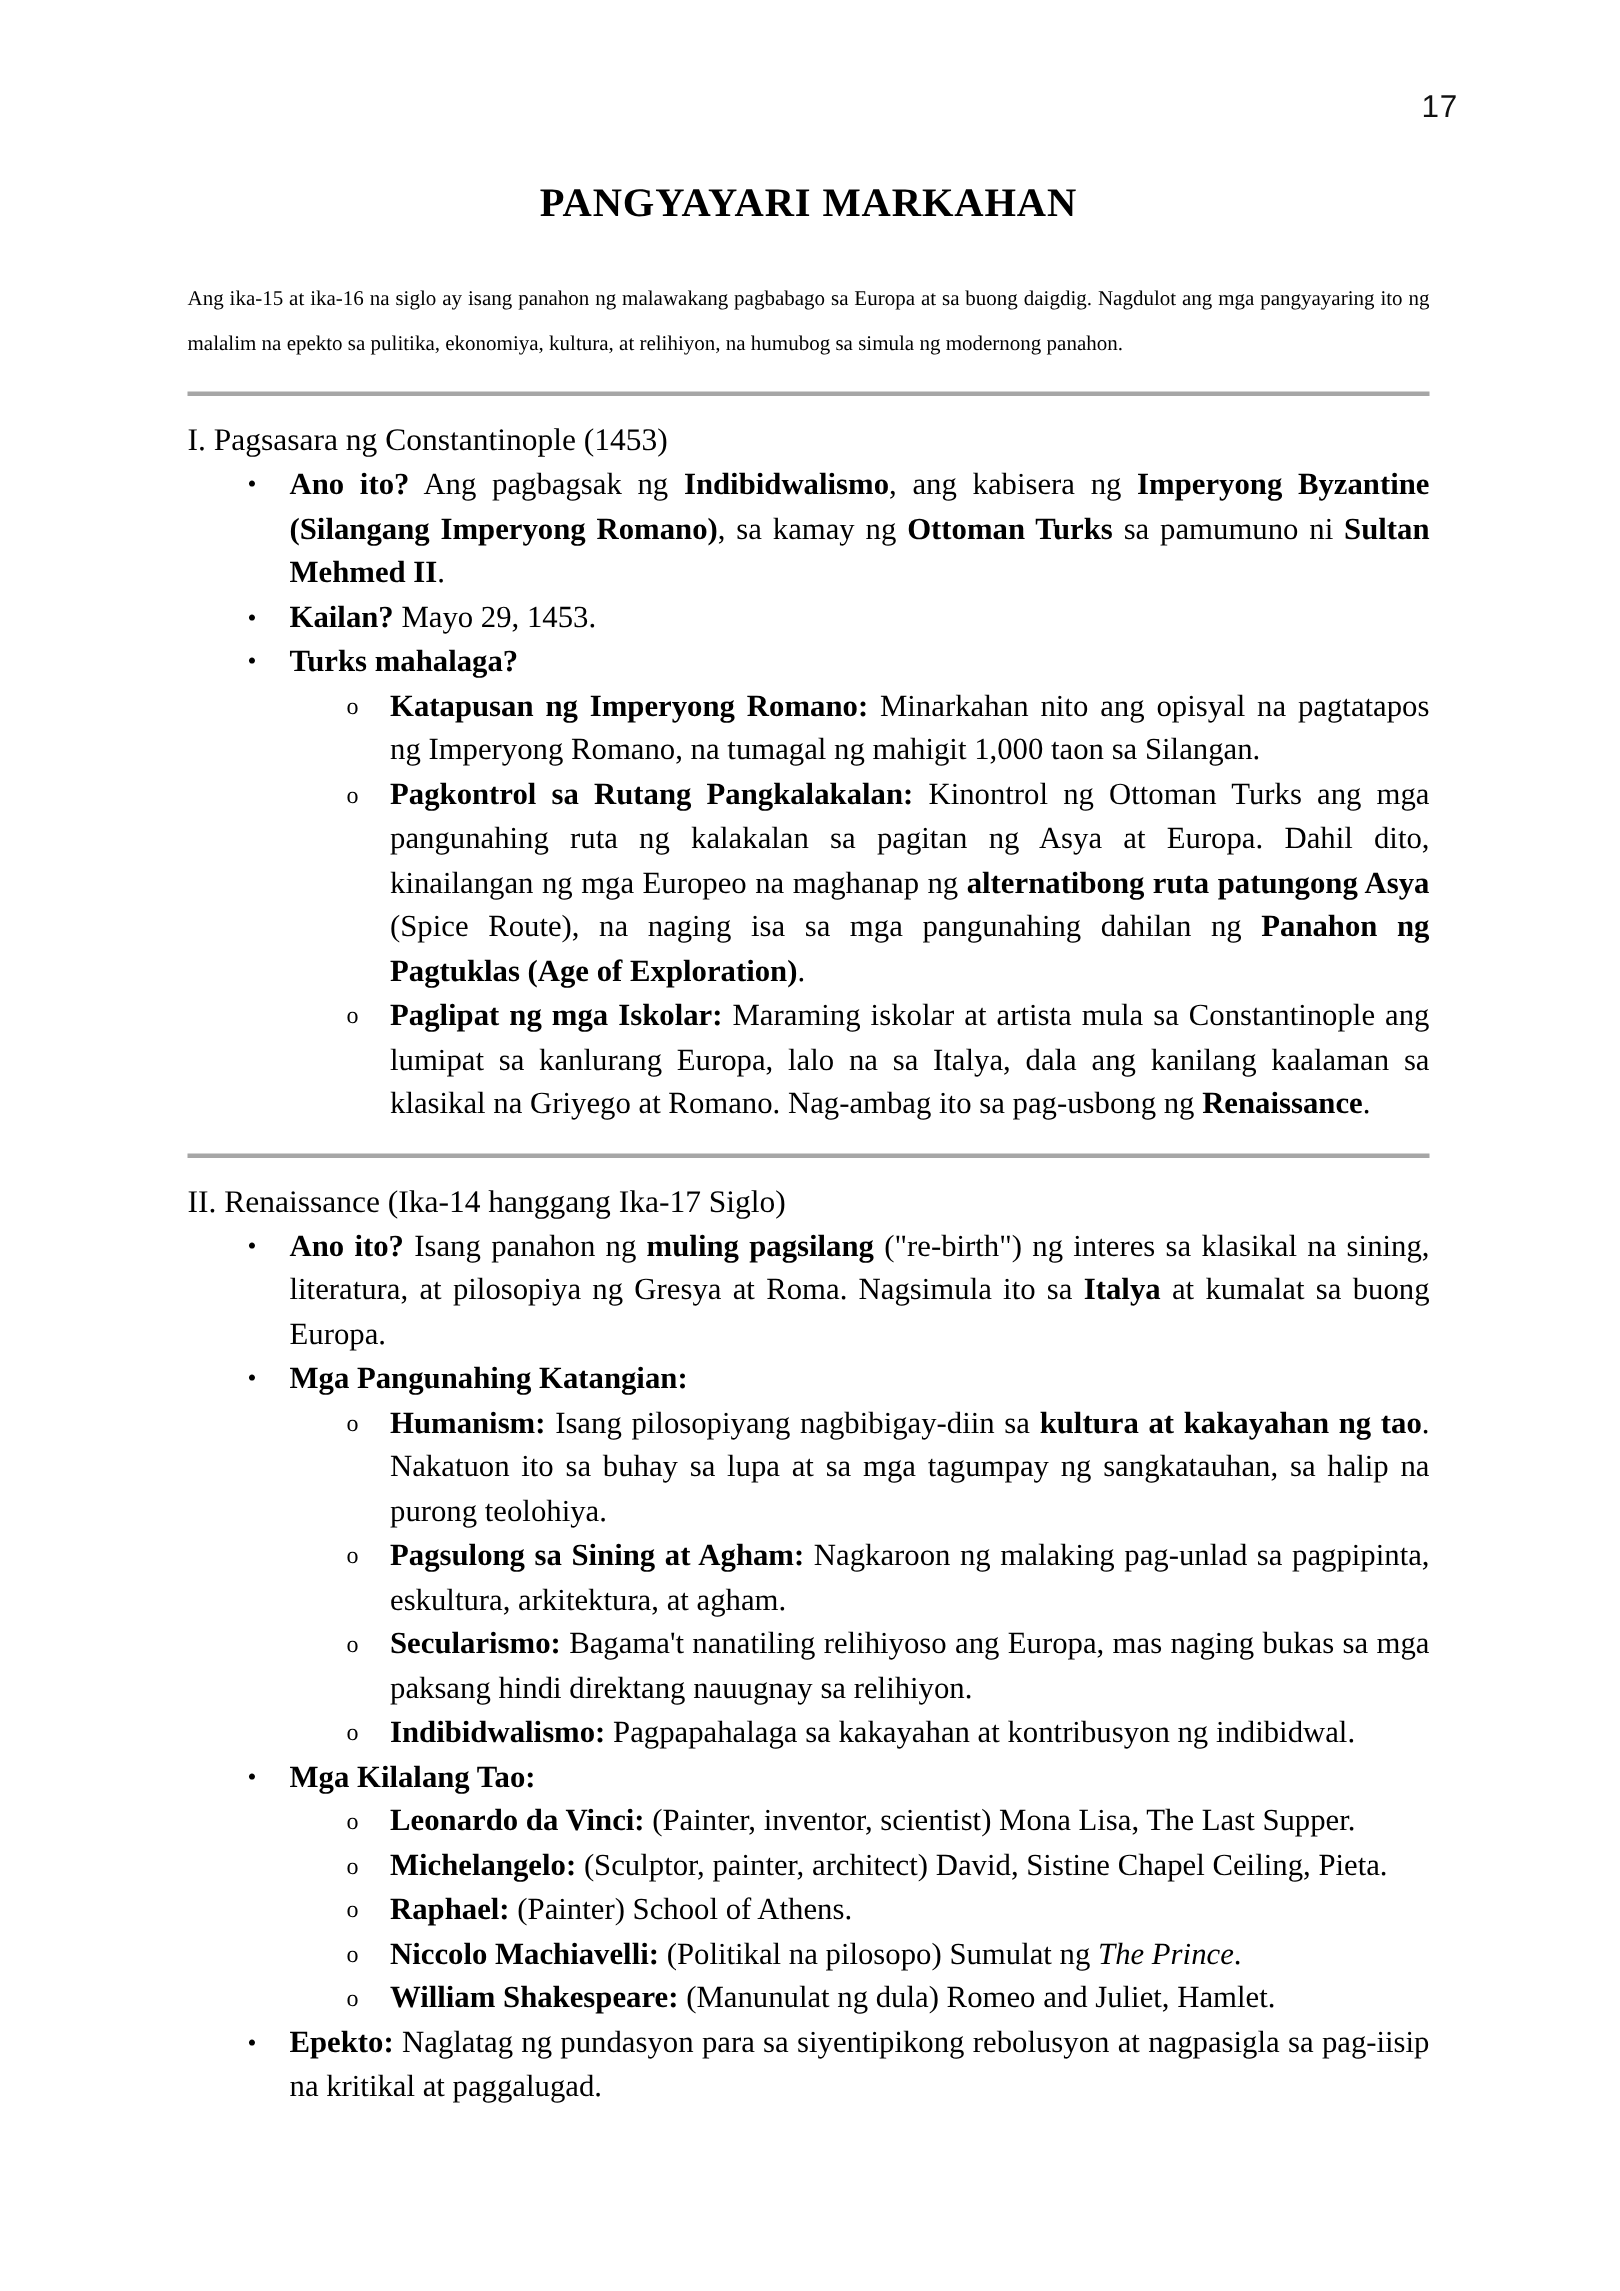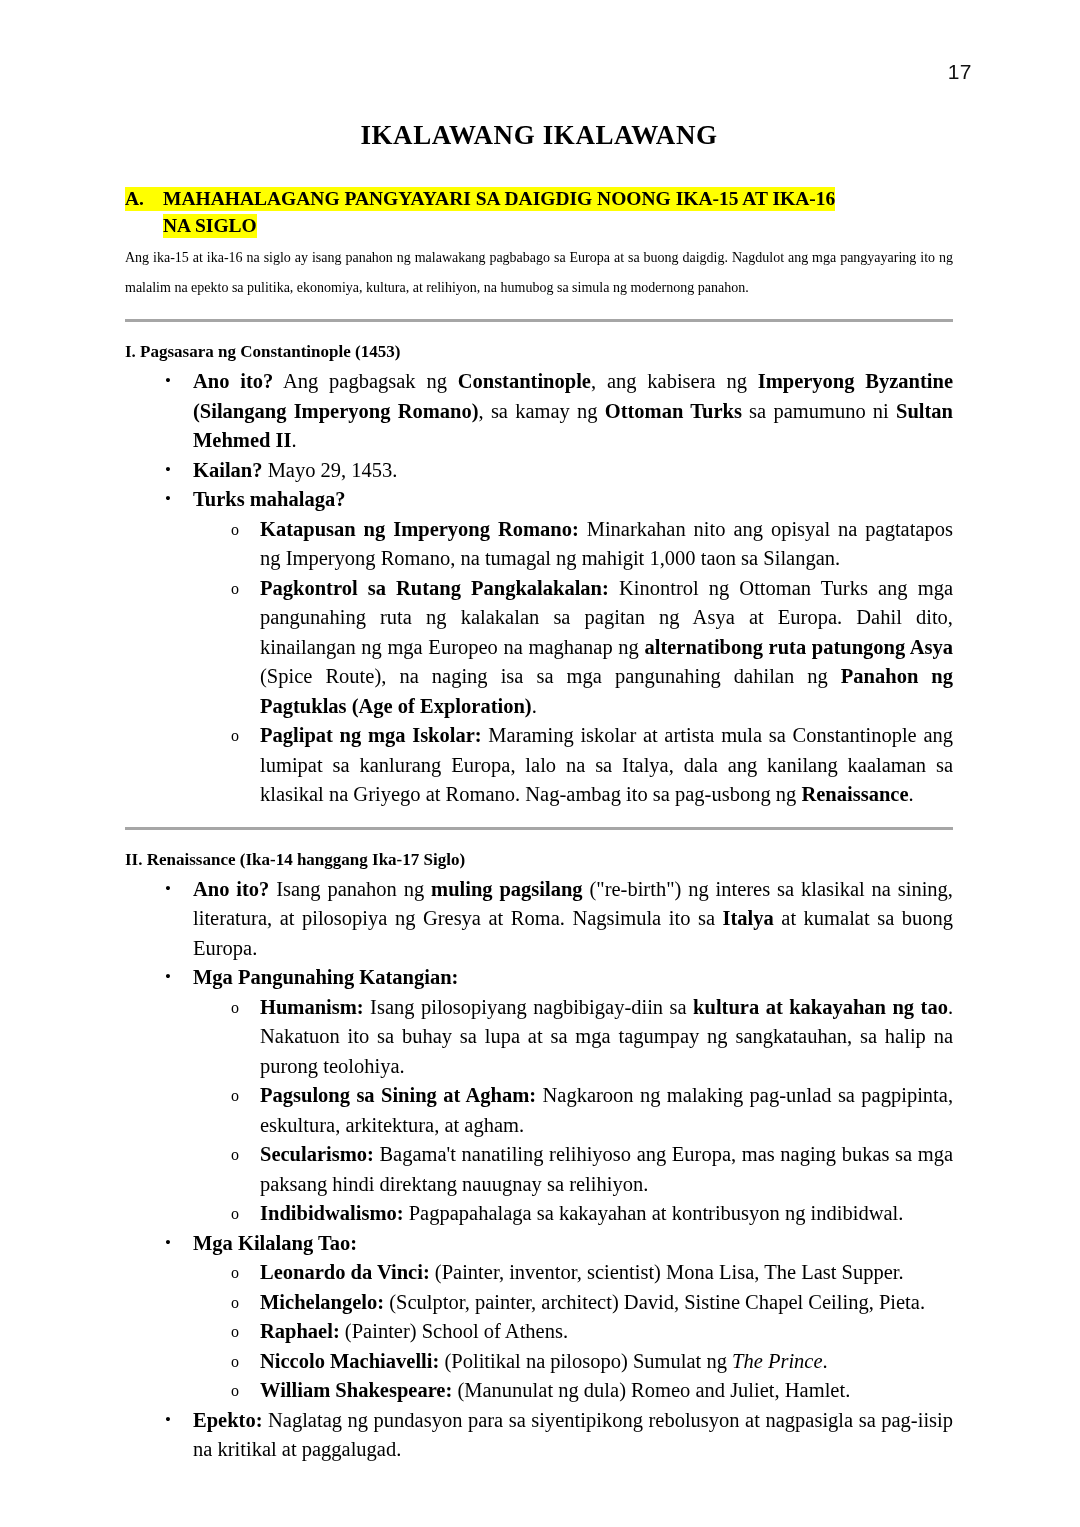--- a/index.html
+++ b/index.html
@@ -91,22 +91,22 @@
   .divider {
     height: 3px;
     background: #a6a6a6;
     border: 0;
     margin: 17px 0 16px 0;
     width: 100%;
   }
 
   
   .section-heading {
-    font-size: 17px;
-    font-weight: bold;
+    font-size: 21px;
+    font-weight: normal;
     margin: 0 0 2px 0;
     line-height: 27px;
   }
 
   
   ul.level1 {
     list-style: none;
     margin: 0;
     padding: 0;
   }
@@ -154,38 +154,32 @@
 </style>
 </head>
 <body>
 
 <div class="page">
 
   <div class="page-number">17</div>
 
   <div class="content">
 
-    <div class="doc-title">IKALAWANG IKALAWANG</div>
-
-    <div class="section-a">
-      <div class="section-a-inner">
-        <span class="hl"><span class="marker">A.</span><span>MAHAHALAGANG PANGYAYARI SA DAIGDIG NOONG IKA-15 AT IKA-16</span></span><br>
-        <span style="display:inline-block; text-indent:0;"><span class="hl">NA SIGLO</span></span>
-      </div>
-    </div>
+    <div class="doc-title">PANGYAYARI MARKAHAN</div>
+
 
     <p class="body">Ang ika-15 at ika-16 na siglo ay isang panahon ng malawakang pagbabago sa Europa at sa buong daigdig. Nagdulot ang mga pangyayaring ito ng malalim na epekto sa pulitika, ekonomiya, kultura, at relihiyon, na humubog sa simula ng modernong panahon.</p>
 
     <hr class="divider">
 
     <div class="section-heading">I. Pagsasara ng Constantinople (1453)</div>
     <ul class="level1" id="list-section-1">
         <li>
           <span class="bullet">•</span>
-          <span class="li-text"><b>Ano ito?</b> Ang pagbagsak ng <b>Constantinople</b>, ang kabisera ng <b>Imperyong Byzantine (Silangang Imperyong Romano)</b>, sa kamay ng <b>Ottoman Turks</b> sa pamumuno ni <b>Sultan Mehmed II</b>.</span>
+          <span class="li-text"><b>Ano ito?</b> Ang pagbagsak ng <b>Indibidwalismo</b>, ang kabisera ng <b>Imperyong Byzantine (Silangang Imperyong Romano)</b>, sa kamay ng <b>Ottoman Turks</b> sa pamumuno ni <b>Sultan Mehmed II</b>.</span>
         </li>
         <li>
           <span class="bullet">•</span>
           <span class="li-text"><b>Kailan?</b> Mayo 29, 1453.</span>
         </li>
         <li>
           <span class="bullet">•</span>
           <span class="li-text"><b>Turks mahalaga?</b></span>
           <ul class="level2">
             <li>

